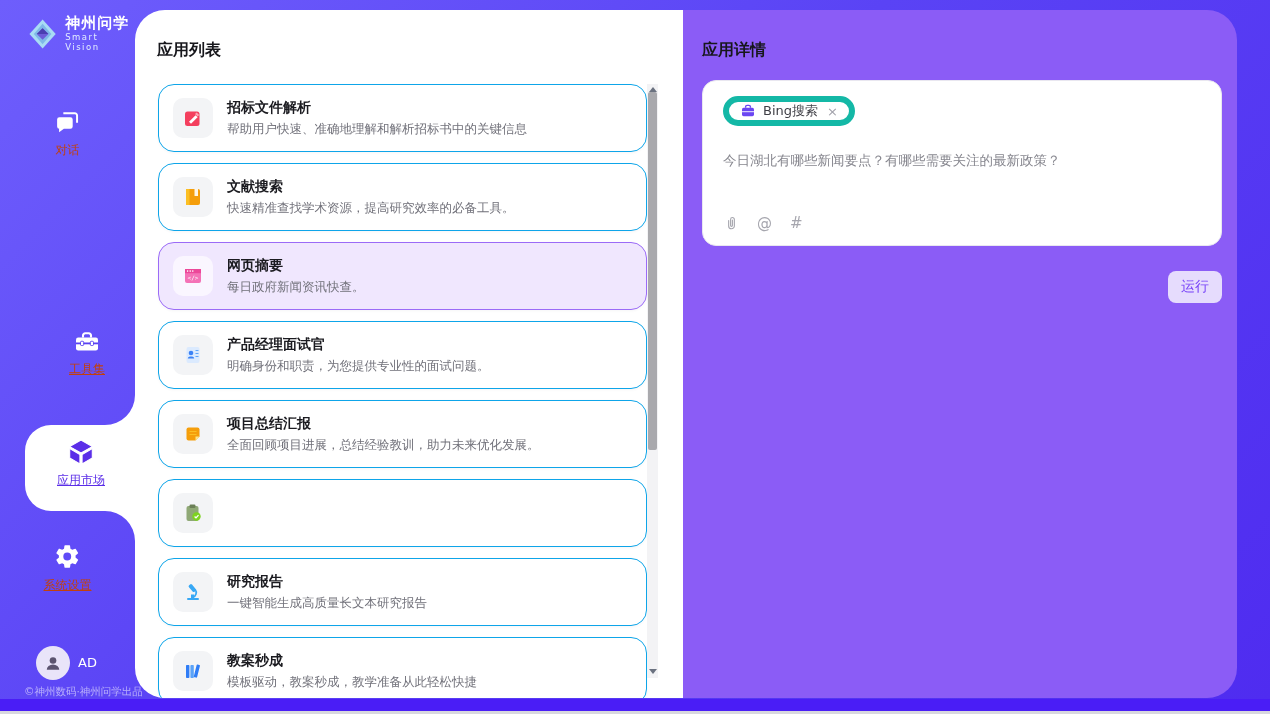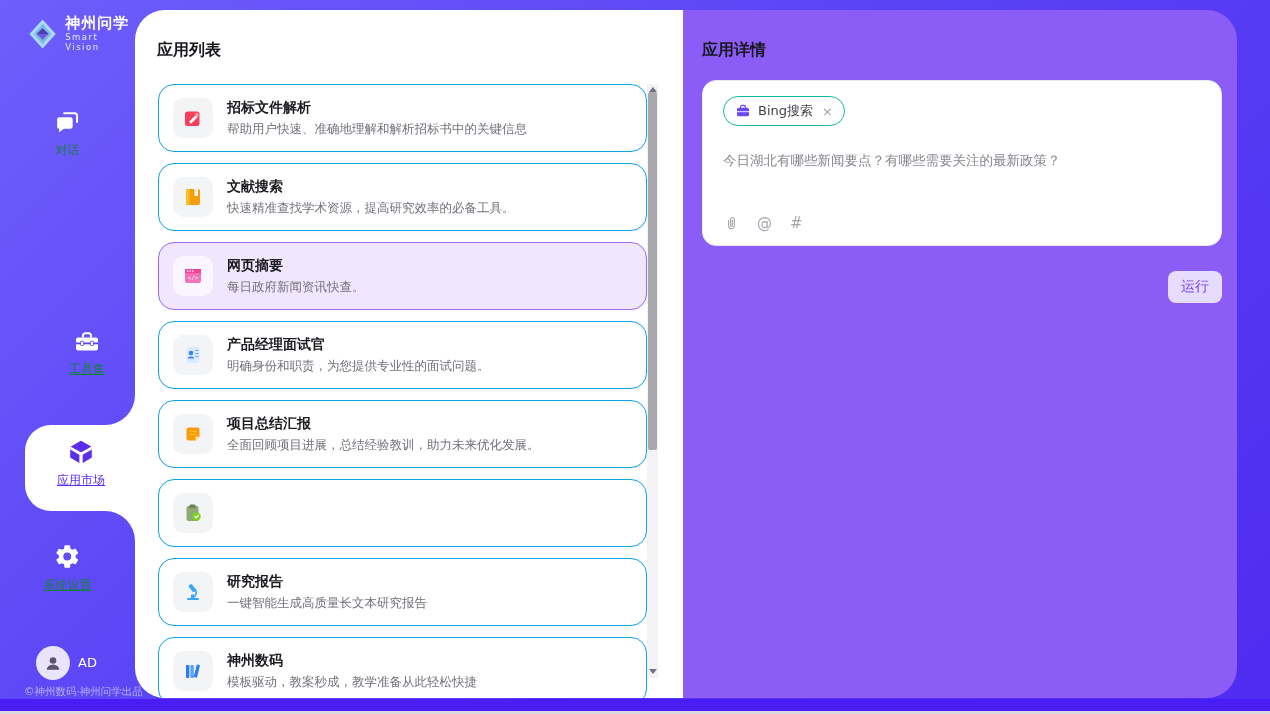--- a/index.html
+++ b/index.html
@@ -12,21 +12,21 @@
   
   .bg-frame { position:absolute; left:0; top:0; width:1270px; height:699px;
     background: linear-gradient(135deg,#6E5EFC 0%,#5A43F5 45%,#4F2CF0 100%); }
   .taskbar { position:absolute; left:0; top:699px; width:1270px; height:12px; background:#4A1DF6; }
 
   
   .sidebar { position:absolute; left:0; top:0; width:135px; height:699px; }
   .logo { position:absolute; left:28px; top:15px; display:flex; gap:8px; align-items:center; }
   .logo-name { color:#fff; font-size:15px; font-weight:bold; line-height:1.15; letter-spacing:1px; }
   .logo-tag { color:#E3EEFF; font-size:8.5px; letter-spacing:1.5px; }
-  .nav-item { position:absolute; left:0; width:135px; text-align:center; color:#15803d; font-size:12px; cursor:pointer; }
+  .nav-item { position:absolute; left:0; width:135px; text-align:center; color:#c2410c; font-size:12px; cursor:pointer; }
   .nav-item svg { display:block; margin:0 auto 7px auto; }
   .u { text-decoration: underline; }
   .nav-chat { top:110px; } .nav-folder { top:222px; } .nav-tools { top:329px;padding-left:39px; } .nav-settings { top:543px; }
 
   
   .tab-shape { position:absolute; left:25px; top:395px; }
   .tab-content { position:absolute; left:25px; top:425px; width:112px; height:86px; text-align:center;
     color:#5B2EE8; font-size:12px; padding-top:12px; cursor:pointer; }
   .tab-content svg { display:block; margin:0 auto 5px auto; }
 
@@ -57,21 +57,21 @@
   .sb-down { position:absolute; left:514px; top:659px; width:0; height:0;
     border-left:4px solid transparent; border-right:4px solid transparent; border-top:5px solid #6B7280; }
 
   
   .panel-detail { position:absolute; left:683px; top:10px; width:554px; height:688px; background:#8b5cf6;
     border-radius:0 30px 30px 0; }
   .detail-title { position:absolute; left:19px; top:30px; font-size:16px; font-weight:bold; color:#17171C; }
   .input-card { position:absolute; left:19px; top:70px; width:520px; height:166px; background:#fff;
     border:1px solid #E9E7F0; border-radius:14px; }
   .chip { display:inline-flex; align-items:center; gap:7px; margin:15px 0 0 20px; height:30px; padding:0 11px;
-    border:1px solid #14b8a6; border-radius:16px; background:#fff; cursor:pointer; }
+    border:6px solid #14b8a6; border-radius:16px; background:#fff; cursor:pointer; }
   .chip-label { font-size:13px; color:#3F3F46; }
   .chip-close { font-size:13px; color:#A1A1AA; margin-left:2px; cursor:pointer; }
   .query { margin:24px 20px 0 20px; font-size:13.5px; color:#86868E; line-height:1.5; cursor:text; }
   .attach-row { position:absolute; left:21px; bottom:13px; display:flex; gap:18px; align-items:center; }
   .attach-row .glyph { font-size:15px; color:#A6A6AE; cursor:pointer; line-height:1; }
   .run-btn { position:absolute; left:485px; top:261px; width:54px; height:32px; background:#E6DCFD;
     color:#7742F8; font-size:14px; border:none; border-radius:8px; display:flex; align-items:center;
     justify-content:center; cursor:pointer; }
 </style>
 </head>
@@ -251,21 +251,21 @@
 
     <div class="card">
       <div class="tile">
         <svg width="22" height="22" viewBox="0 0 22 22">
           <rect x="4" y="5" width="3.4" height="13" rx="0.8" fill="#2F7DF6"></rect>
           <rect x="8.4" y="5" width="3.4" height="13" rx="0.8" fill="#5AA2F8"></rect>
           <rect x="13.2" y="4.6" width="3.4" height="13" rx="0.8" transform="rotate(14 14.9 11)" fill="#2F7DF6"></rect>
         </svg>
       </div>
       <div>
-        <div class="card-title">神州数码</div>
+        <div class="card-title">教案秒成</div>
         <div class="card-desc">模板驱动，教案秒成，教学准备从此轻松快捷</div>
       </div>
     </div>
 
   </div>
 
   <div class="sb-track"></div>
   <div class="sb-thumb"></div>
   <div class="sb-up"></div>
   <div class="sb-down"></div>

